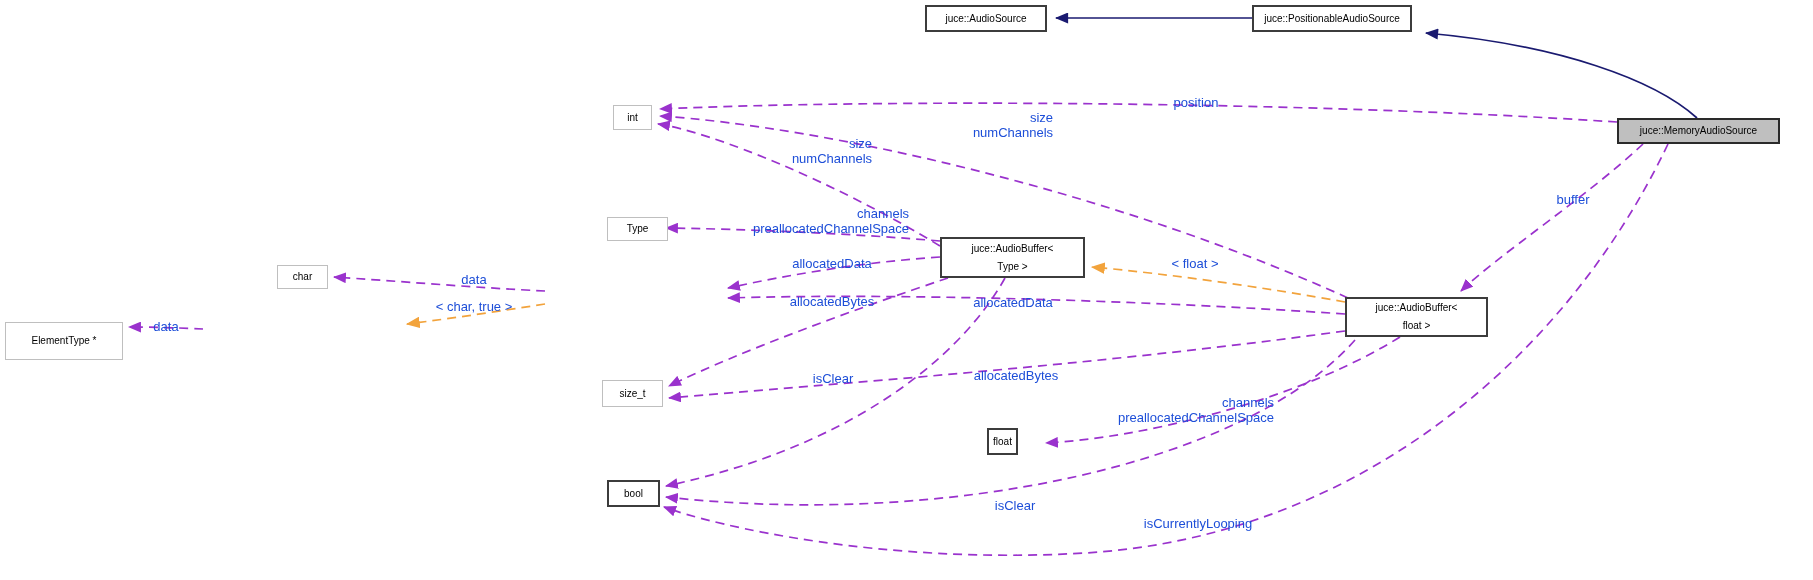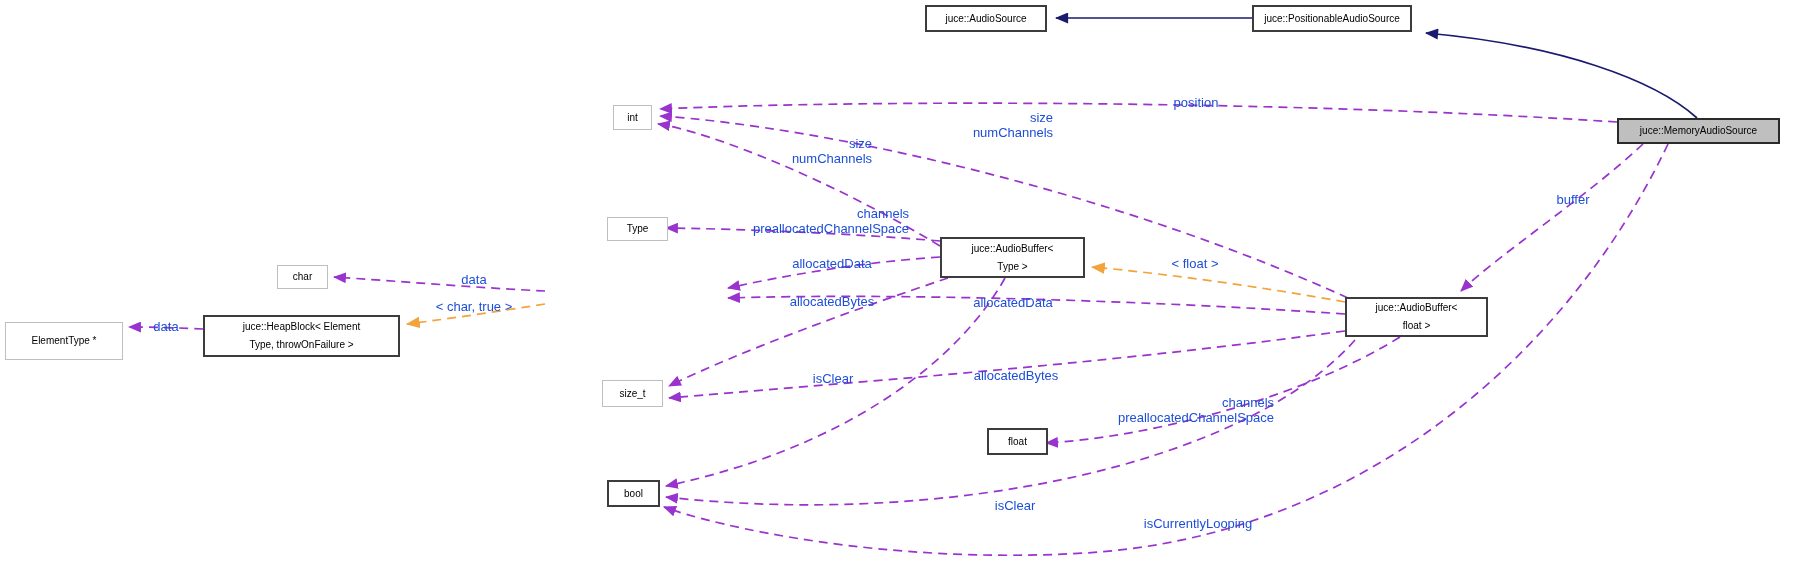--- a/index.html
+++ b/index.html
@@ -93,33 +93,31 @@
   <div class="node current" style="left:1617px;top:118px;width:163px;height:26px;">juce::MemoryAudioSource</div>
 
   <div class="node" style="left:613px;top:105px;width:39px;height:25px;">int</div>
 
   <div class="node" style="left:607px;top:217px;width:61px;height:24px;">Type</div>
 
   <div class="node" style="left:277px;top:265px;width:51px;height:24px;">char</div>
 
   <div class="node" style="left:5px;top:322px;width:118px;height:38px;">ElementType *</div>
 
-  <div class="node dark" style="left:203px;top:315px;width:197px;height:42px;">juce::HeapBlock&lt; Element
-Type, throwOnFailure &gt;</div>
 
 
   <div class="node dark" style="left:940px;top:237px;width:145px;height:41px;">juce::AudioBuffer&lt;
 Type &gt;</div>
 
   <div class="node dark" style="left:1345px;top:297px;width:143px;height:40px;">juce::AudioBuffer&lt;
 float &gt;</div>
 
   <div class="node" style="left:602px;top:380px;width:61px;height:27px;">size_t</div>
 
-  <div class="node dark" style="left:987px;top:428px;width:61px;height:27px;">float</div>
+  <div class="node dark" style="left:987px;top:428px;width:31px;height:27px;">float</div>
 
   <div class="node dark" style="left:607px;top:480px;width:53px;height:27px;text-align:center;">bool</div>
 
   <div class="edge-label" style="left:1196px;top:102px;">position</div>
 
   <div class="edge-label" style="left:1013px;top:125px;">size
 numChannels</div>
 
   <div class="edge-label" style="left:832px;top:151px;">size
 numChannels</div>

